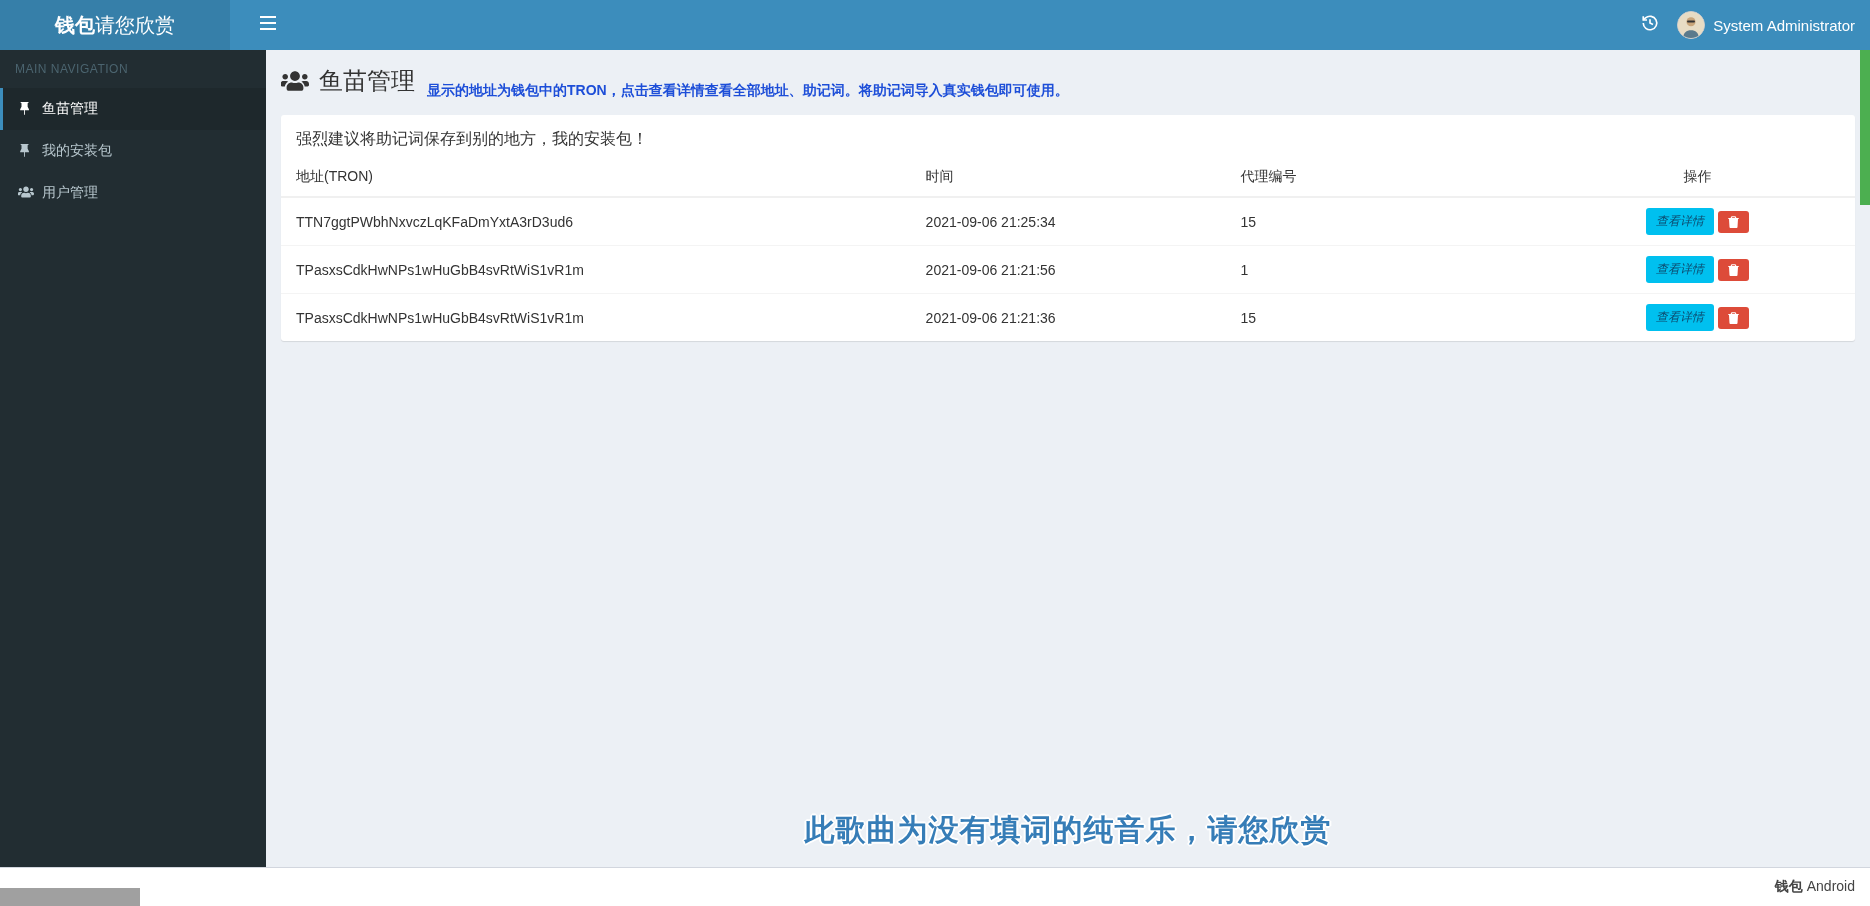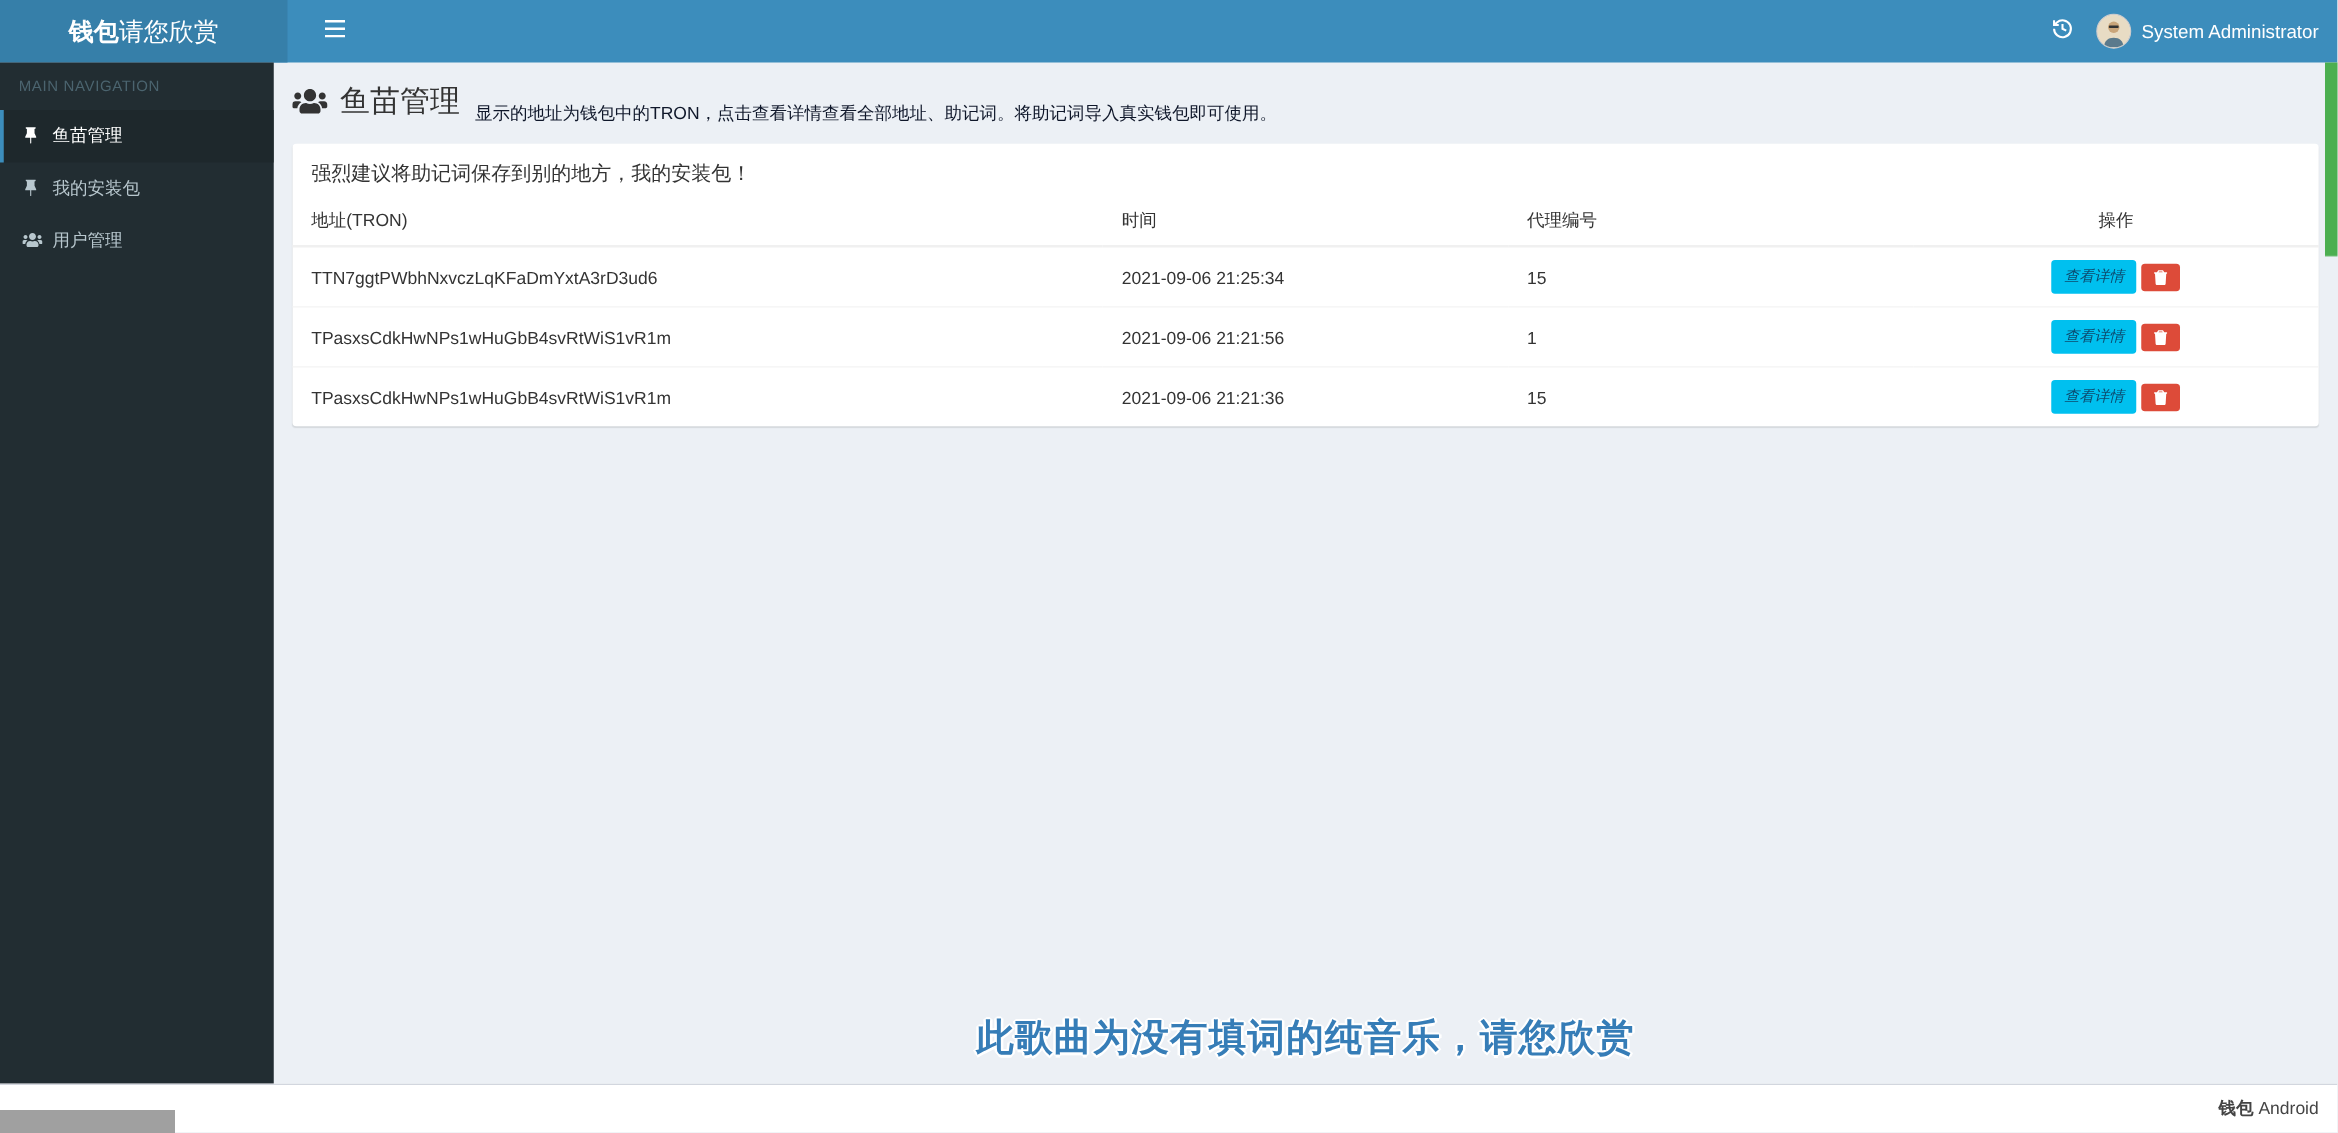--- a/index.html
+++ b/index.html
@@ -10,30 +10,30 @@
 .logo b{font-weight:700}
 .navbar{flex:1;display:flex;align-items:center;justify-content:space-between;padding:0 15px}
 .sidebar-toggle{font-size:16px;padding:15px;color:#fff;cursor:pointer}
 .nav-right{display:flex;align-items:center;gap:18px}
 .history-icon{font-size:18px;color:#fff;cursor:pointer}
 .user-menu{display:flex;align-items:center;gap:8px;cursor:pointer}
 .avatar{width:28px;height:28px;border-radius:50%;background:#f0e4d0;border:1px solid #ccc;display:flex;align-items:center;justify-content:center;overflow:hidden}
 .avatar svg{width:100%;height:100%}
 .user-name{font-size:15px}
 .body-row{flex:1;display:flex;min-height:0}
-.sidebar{width:219px;background:#222d32;color:#b8c7ce;overflow-y:auto}
+.sidebar{width:266px;background:#222d32;color:#b8c7ce;overflow-y:auto}
 .sidebar .header-label{padding:12px 15px;font-size:12px;color:#4b646f;letter-spacing:0.5px}
 .sidebar ul{list-style:none}
 .sidebar li{display:flex;align-items:center;gap:10px;padding:12px 15px;font-size:14px;cursor:pointer;border-left:3px solid transparent}
 .sidebar li.active{background:#1e282c;color:#fff;border-left-color:#3c8dbc}
 .sidebar .icon{width:14px;text-align:center;display:inline-block}
 .content{flex:1;overflow:auto;position:relative;padding:15px}
 .content-header{display:flex;align-items:baseline;gap:12px;margin-bottom:15px}
 .content-header h1{font-size:24px;font-weight:500;color:#333;display:flex;align-items:center;gap:10px}
-.content-header small{font-size:14px;color:#0f172a;font-weight:400}
+.content-header small{font-size:14px;color:#1d4ed8;font-weight:700}
 .users-icon{width:28px;height:28px;fill:#333;flex-shrink:0}
 .box{background:#fff;border-radius:3px;border-top:0 solid #d2d6de;box-shadow:0 1px 1px rgba(0,0,0,.1);margin-bottom:20px}
 .notice{padding:14px 15px 8px;font-size:16px;color:#333;font-weight:500}
 table{width:100%;border-collapse:collapse}
 th,td{text-align:left;padding:10px 15px;border-top:1px solid #f4f4f4;font-size:14px}
 th{font-weight:400;color:#333;border-top:none;border-bottom:2px solid #f0f0f0}
 td:last-child,th:last-child{text-align:center}
 th:nth-child(1){width:40%}
 th:nth-child(2){width:20%}
 th:nth-child(3){width:20%}

